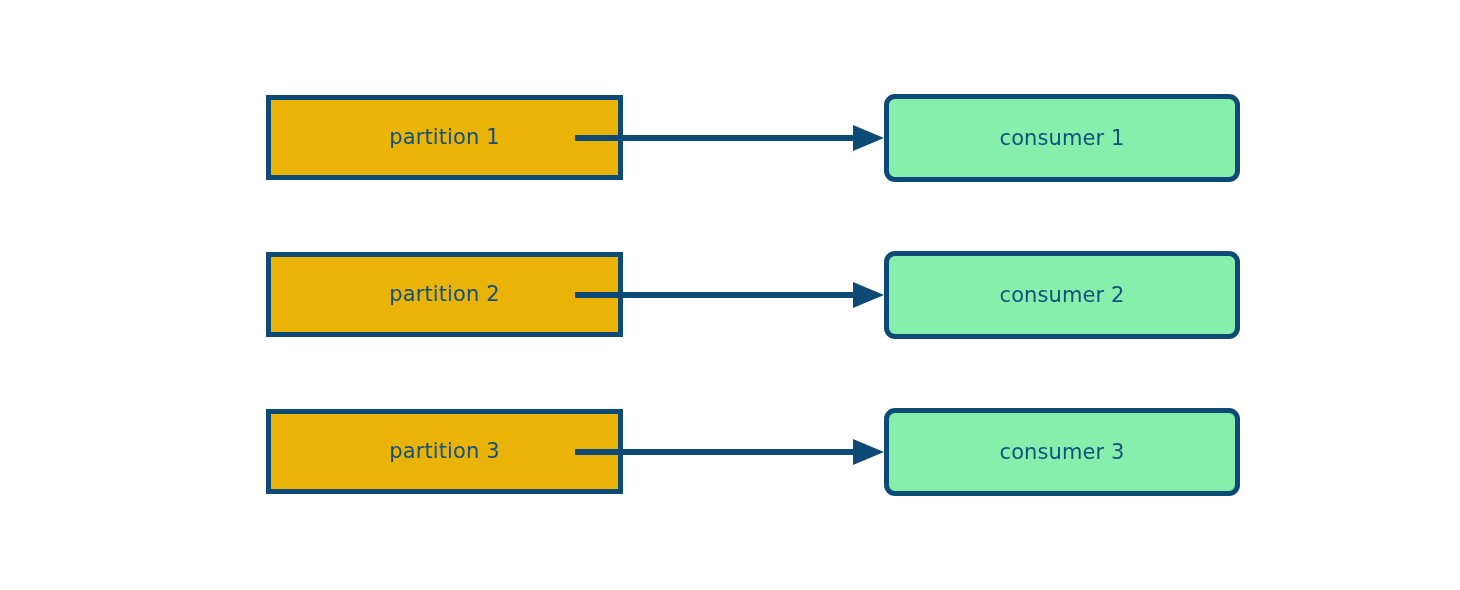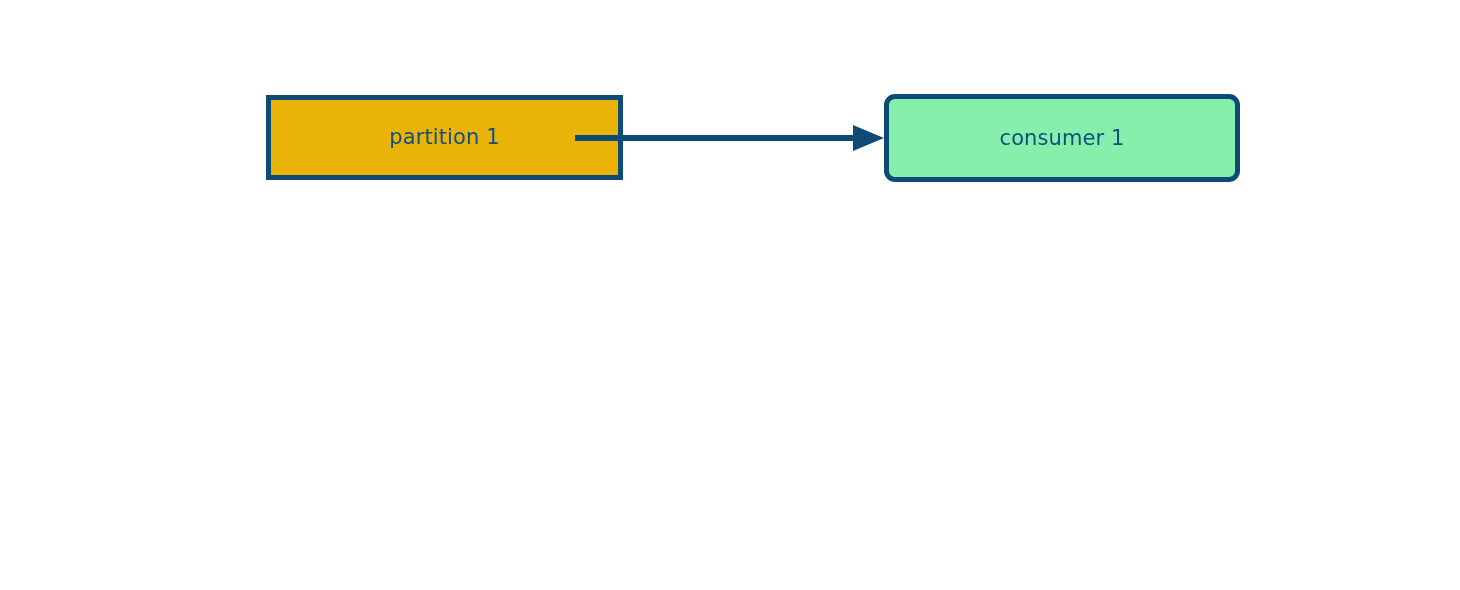--- a/index.html
+++ b/index.html
@@ -102,15 +102,51 @@
         <polygon points="278,2 309,15 278,28" fill="#0d4a75"></polygon>
       </svg>
     </div>
 
     <div class="consumer-box">
       <span class="box-label">consumer 1</span>
     </div>
 
   </div>
 
+  <div class="row" style="top:252px;">
 
+    <div class="partition-box">
+      <span class="box-label">partition 2</span>
+    </div>
+
+    <div class="connector">
+      <svg width="310" height="30" viewBox="0 0 310 30" xmlns="http://www.w3.org/2000/svg">
+        <line x1="0" y1="15" x2="282" y2="15" stroke="#0d4a75" stroke-width="6"></line>
+        <polygon points="278,2 309,15 278,28" fill="#0d4a75"></polygon>
+      </svg>
+    </div>
+
+    <div class="consumer-box">
+      <span class="box-label">consumer 2</span>
+    </div>
+
+  </div>
+
+  <div class="row" style="top:409px;">
+
+    <div class="partition-box">
+      <span class="box-label">partition 3</span>
+    </div>
+
+    <div class="connector">
+      <svg width="310" height="30" viewBox="0 0 310 30" xmlns="http://www.w3.org/2000/svg">
+        <line x1="0" y1="15" x2="282" y2="15" stroke="#0d4a75" stroke-width="6"></line>
+        <polygon points="278,2 309,15 278,28" fill="#0d4a75"></polygon>
+      </svg>
+    </div>
+
+    <div class="consumer-box">
+      <span class="box-label">consumer 3</span>
+    </div>
+
+  </div>
 
 </div>
 
 </body></html>

